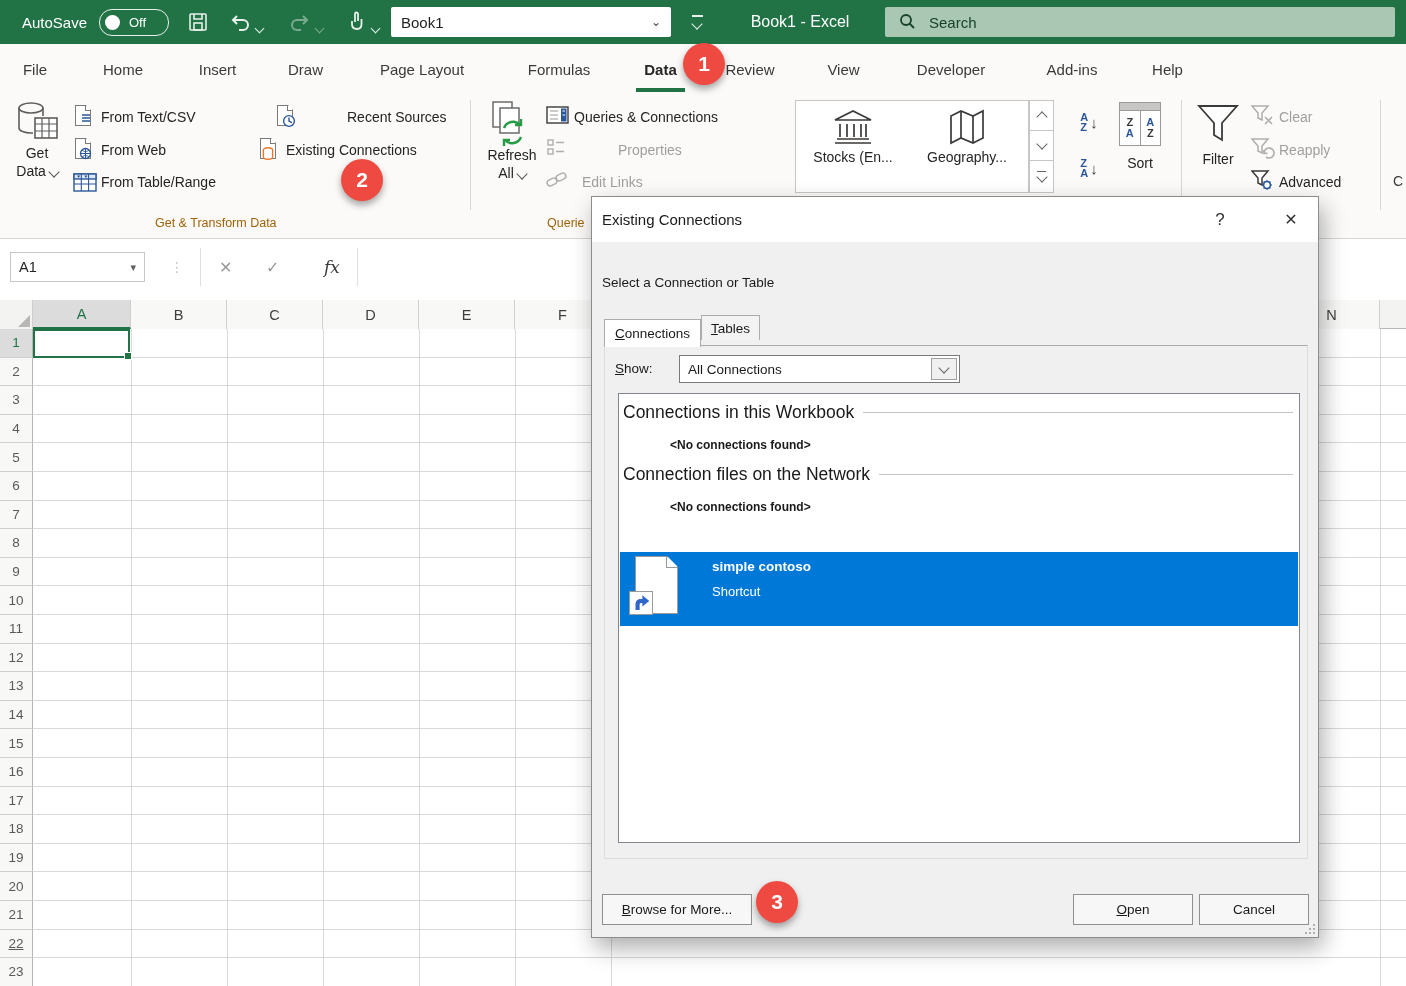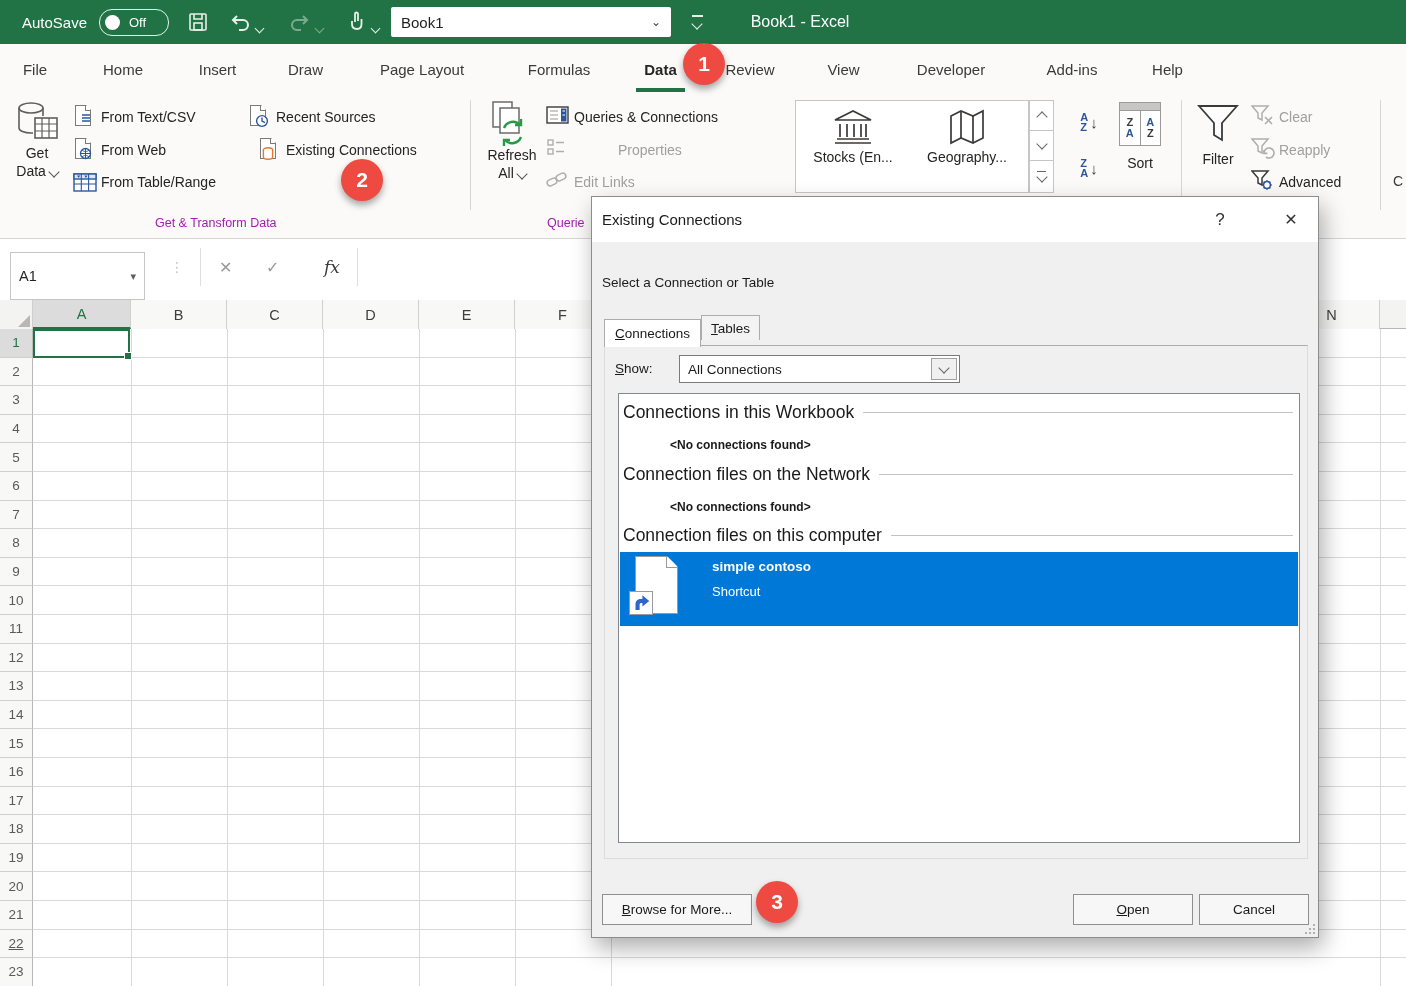--- a/index.html
+++ b/index.html
@@ -36,21 +36,21 @@
   .tabsrow{position:absolute;left:0;top:44px;width:1406px;height:51px;background:#fbfaf9;}
   .rtab{position:absolute;top:0;height:51px;display:flex;align-items:center;justify-content:center;
        font-size:15px;color:#3b3a39;cursor:default;}
   .rtab.active{font-weight:bold;color:#262626;}
   .rtab.active::after{content:"";position:absolute;left:3px;right:3px;bottom:3px;height:4px;background:#217346;}
 
   
   .ribbon{position:absolute;left:0;top:95px;width:1406px;height:144px;background:#fbfaf9;
        border-bottom:1px solid #d8d6d4;box-sizing:border-box;}
   .rb-divider{position:absolute;top:5px;height:110px;width:1px;background:#d8d6d4;}
-  .group-label{position:absolute;top:121px;font-size:12.5px;color:#a21caf;white-space:nowrap;}
+  .group-label{position:absolute;top:121px;font-size:12.5px;color:#a16207;white-space:nowrap;}
   .big-btn{position:absolute;top:5px;width:62px;height:100px;display:flex;flex-direction:column;align-items:center;}
   .big-btn .bl{font-size:14px;color:#252423;line-height:18px;}
   .small-item{position:absolute;height:26px;display:flex;align-items:center;white-space:nowrap;font-size:14px;color:#252423;}
   .small-item .ic{width:24px;height:24px;margin-right:4px;position:relative;flex:none;}
   .small-item.disabled{color:#a19f9d;}
   .pagefold{position:absolute;left:2px;top:0;width:16px;height:21px;background:#fff;border:1.2px solid #7a7a78;box-sizing:border-box;}
   .pagefold::after{content:"";position:absolute;right:-1px;top:-1px;width:0;height:0;
        border-left:5px solid transparent;border-top:5px solid #fbfaf9;box-shadow:-1px 1px 0 #7a7a78;}
   .gallery{position:absolute;left:795px;top:5px;width:234px;height:93px;background:#fff;border:1px solid #c8c6c4;box-sizing:border-box;}
   .gal-item{position:absolute;top:6px;width:110px;text-align:center;font-size:14px;color:#252423;}
@@ -65,21 +65,21 @@
   .sort-big-icon{width:42px;height:44px;border:1px solid #9a9a9a;background:#fff;box-sizing:border-box;}
   .sort-big-icon .hdr{height:7px;background:#c8c6c4;border-bottom:1px solid #9a9a9a;}
   .sort-big-icon .cols{display:flex;height:34px;}
   .sort-big-icon .c{flex:1;display:flex;flex-direction:column;align-items:center;justify-content:center;
        font-weight:bold;font-size:11px;line-height:11px;}
   .sort-big-icon .c:first-child{border-right:1px solid #9a9a9a;}
   .partial-c{position:absolute;left:1393px;top:78px;font-size:14px;color:#3b3a39;}
 
   
   .formulabar{position:absolute;left:0;top:240px;width:1406px;height:60px;background:#fff;}
-  .namebox{position:absolute;left:10px;top:12px;width:135px;height:48px;border:1px solid #c8c6c4;box-sizing:border-box;
+  .namebox{position:absolute;left:10px;top:12px;width:135px;height:30px;border:1px solid #c8c6c4;box-sizing:border-box;
        display:flex;align-items:center;font-size:14.5px;color:#252423;background:#fff;}
   .namebox .v{margin-left:8px;flex:1;}
   .namebox .a{color:#605e5c;font-size:11px;margin-right:8px;}
   .fb-sep{position:absolute;top:8px;width:1px;height:38px;background:#e1dfdd;}
   .fb-glyph{position:absolute;top:12px;height:30px;display:flex;align-items:center;font-size:16px;color:#9a9896;}
   .fx{font-family:"DejaVu Serif","Liberation Serif",serif;font-style:italic;color:#3b3a39;font-size:17px;}
 
   
   .grid{position:absolute;left:0;top:300px;width:1406px;height:686px;background:#fff;}
   .hdr-row{position:absolute;left:0;top:0;width:1406px;height:29px;background:#f3f3f2;border-bottom:1px solid #b9b7b5;box-sizing:border-box;}
@@ -181,20 +181,27 @@
         <path d="M8 12 v3 c0 3 2 5 5 5 c3 0 4.5-2 4.5-5 V10"></path>
       </svg>
     </div>
     <div class="abs" style="left:372px;top:18px;"><span class="chev-white" style="width:6px;height:6px;"></span></div>
     <div class="qat-combo">
       <span class="val">Book1</span>
       <span class="arrow">⌄</span>
     </div>
     <div class="ribbon-disp"></div>
     <div class="win-title">Book1  -  Excel</div>
+    <div class="searchbox">
+      <svg width="30" height="20" viewBox="0 0 30 20" style="margin-left:8px;">
+        <circle cx="13" cy="8" r="5" fill="none" stroke="#17422b" stroke-width="1.8"></circle>
+        <line x1="16.5" y1="11.5" x2="21" y2="16" stroke="#17422b" stroke-width="1.8"></line>
+      </svg>
+      <span style="margin-left:6px;">Search</span>
+    </div>
   </div>
 
   <div class="tabsrow">
       <div class="rtab" style="left: 12px; width: 46px;">File</div>
       <div class="rtab" style="left: 96px; width: 54px;">Home</div>
       <div class="rtab" style="left: 190px; width: 55px;">Insert</div>
       <div class="rtab" style="left: 278px; width: 55px;">Draw</div>
       <div class="rtab" style="left: 360px; width: 124px;">Page Layout</div>
       <div class="rtab" style="left: 514px; width: 90px;">Formulas</div>
       <div class="rtab active" style="left: 633px; width: 55px;">Data</div>
@@ -241,21 +248,21 @@
       <span class="ic">
         <svg width="24" height="24" viewBox="0 0 24 24">
           <rect x="1" y="4" width="22" height="17" fill="#fff" stroke="#2b579a" stroke-width="1.4"></rect>
           <rect x="1" y="4" width="22" height="5" fill="#dce6f4" stroke="#2b579a" stroke-width="1.4"></rect>
           <path d="M1 14 H23 M8.3 4 V21 M15.6 4 V21" stroke="#2b579a" stroke-width="1.1"></path>
           <path d="M4 5.5 l1.6 2.4 l1.6-2.4 Z M11.3 5.5 l1.6 2.4 l1.6-2.4 Z" fill="#2b579a"></path>
         </svg>
       </span>
       <span>From Table/Range</span>
     </div>
-    <div class="small-item" style="left:248px;top:9px;">
+    <div class="small-item" style="left:275px;top:9px;gap:44px;">
       <span class="ic">
           <span class="pagefold"></span>
         <svg class="abs" style="left:7px;top:9px;" width="14" height="14" viewBox="0 0 14 14">
           <circle cx="7" cy="7" r="5.4" fill="#fff" stroke="#2b579a" stroke-width="1.4"></circle>
           <path d="M7 3.5 V7 L10 8.6" stroke="#2b579a" stroke-width="1.4" fill="none"></path>
         </svg>
       </span>
       <span>Recent Sources</span>
     </div>
     <div class="small-item" style="left:258px;top:42px;">
@@ -297,21 +304,21 @@
     <div class="small-item disabled" style="left:546px;top:42px;gap:44px;">
       <span class="ic">
         <svg width="20" height="18" viewBox="0 0 20 18" stroke="#b0aeac" fill="none" stroke-width="1.4">
           <rect x="2" y="2" width="5" height="5"></rect>
             <rect x="2" y="11" width="5" height="5"></rect>
           <path d="M10 4.5 H18 M10 13.5 H18"></path>
         </svg>
       </span>
       <span>Properties</span>
     </div>
-    <div class="small-item disabled" style="left:546px;top:74px;">
+    <div class="small-item disabled" style="left:546px;top:74px;gap:8px;">
       <span class="ic">
         <svg width="22" height="20" viewBox="0 0 22 20" stroke="#b0aeac" fill="none" stroke-width="1.5">
           <rect x="1" y="9" width="10" height="6" rx="3" transform="rotate(-25 6 12)"></rect>
           <rect x="10" y="4" width="10" height="6" rx="3" transform="rotate(-25 15 7)"></rect>
         </svg>
       </span>
       <span>Edit Links</span>
     </div>
     <div class="group-label" style="left:547px;">Querie</div>
 
@@ -537,24 +544,20 @@
         <div class="lb-group" style="top:8px;">
           <span class="h">Connections in this Workbook</span>
             <span class="line"></span>
         </div>
         <div class="lb-empty" style="top:44px;">&lt;No connections found&gt;</div>
         <div class="lb-group" style="top:70px;">
           <span class="h">Connection files on the Network</span>
             <span class="line"></span>
         </div>
         <div class="lb-empty" style="top:106px;">&lt;No connections found&gt;</div>
-        <div class="lb-group" style="top:131px;">
-          <span class="h">Connection files on this computer</span>
-            <span class="line"></span>
-        </div>
         <div class="lb-selected">
           <span class="fileicon"></span>
           <span class="shortcut-ovl">
             <svg width="22" height="22" viewBox="0 0 16 16">
               <path d="M4 13 V9 C4 6.2 5.8 5 8 5 H9 V2.4 L14 6.5 L9 10.6 V8 H8 C7.2 8 7 8.6 7 9.5 V13 Z" fill="#2f66c9"></path>
             </svg>
           </span>
           <span class="nm">simple contoso</span>
           <span class="ty">Shortcut</span>
         </div>

